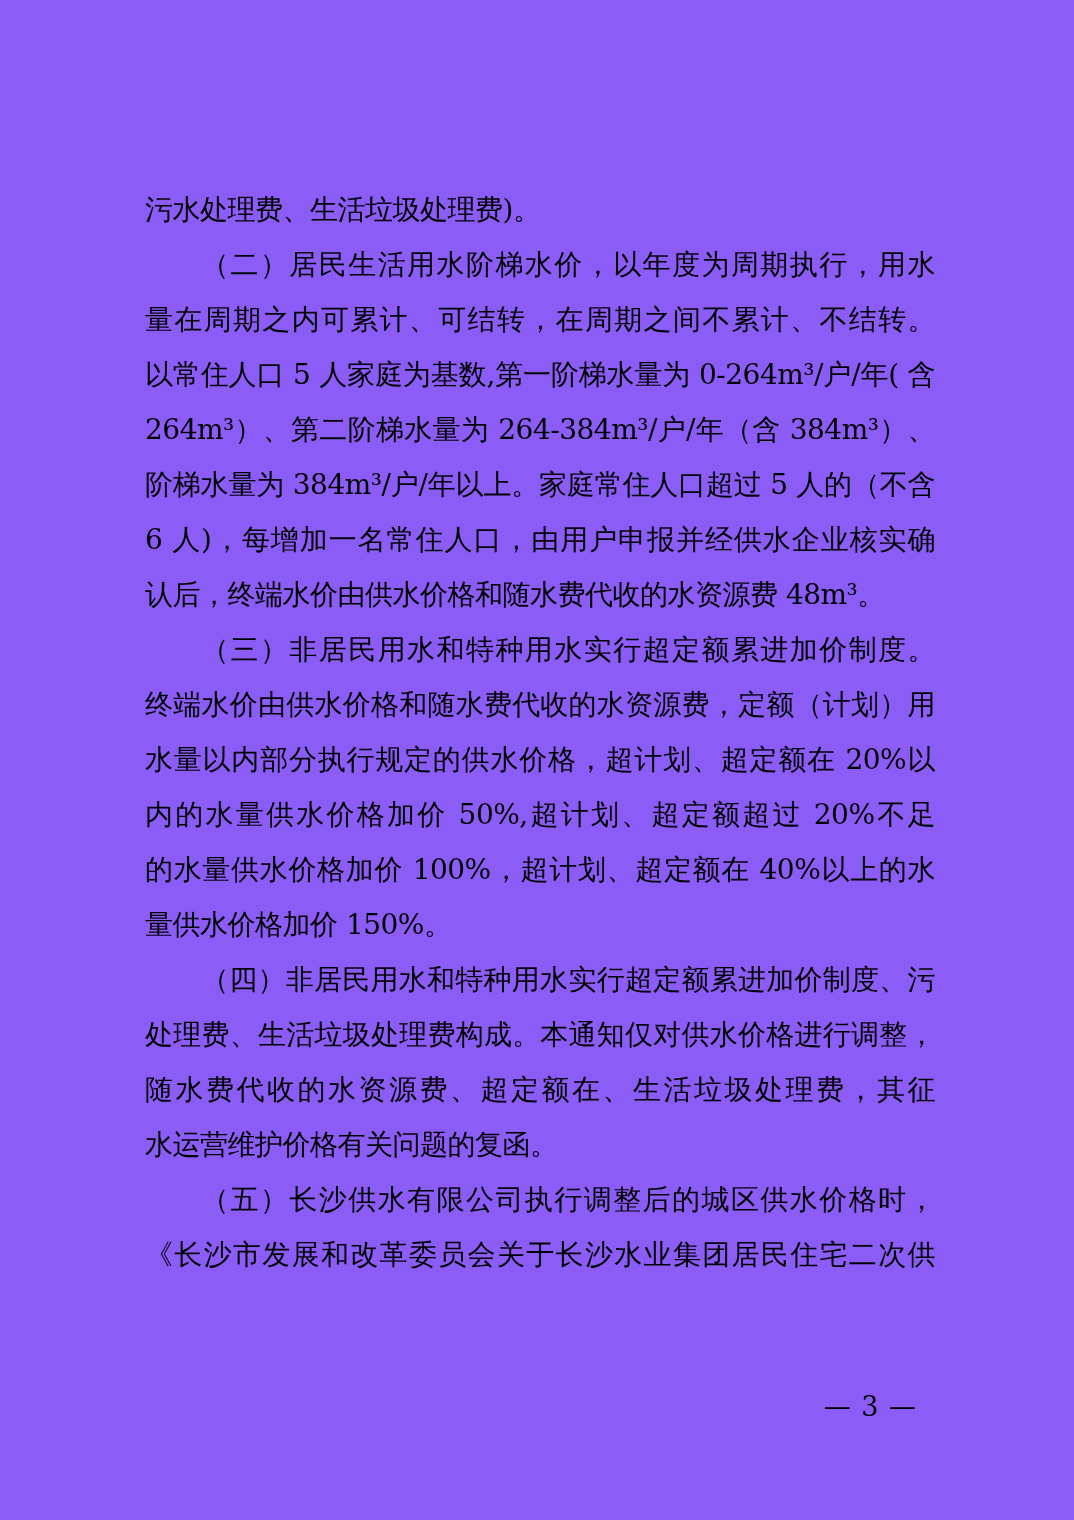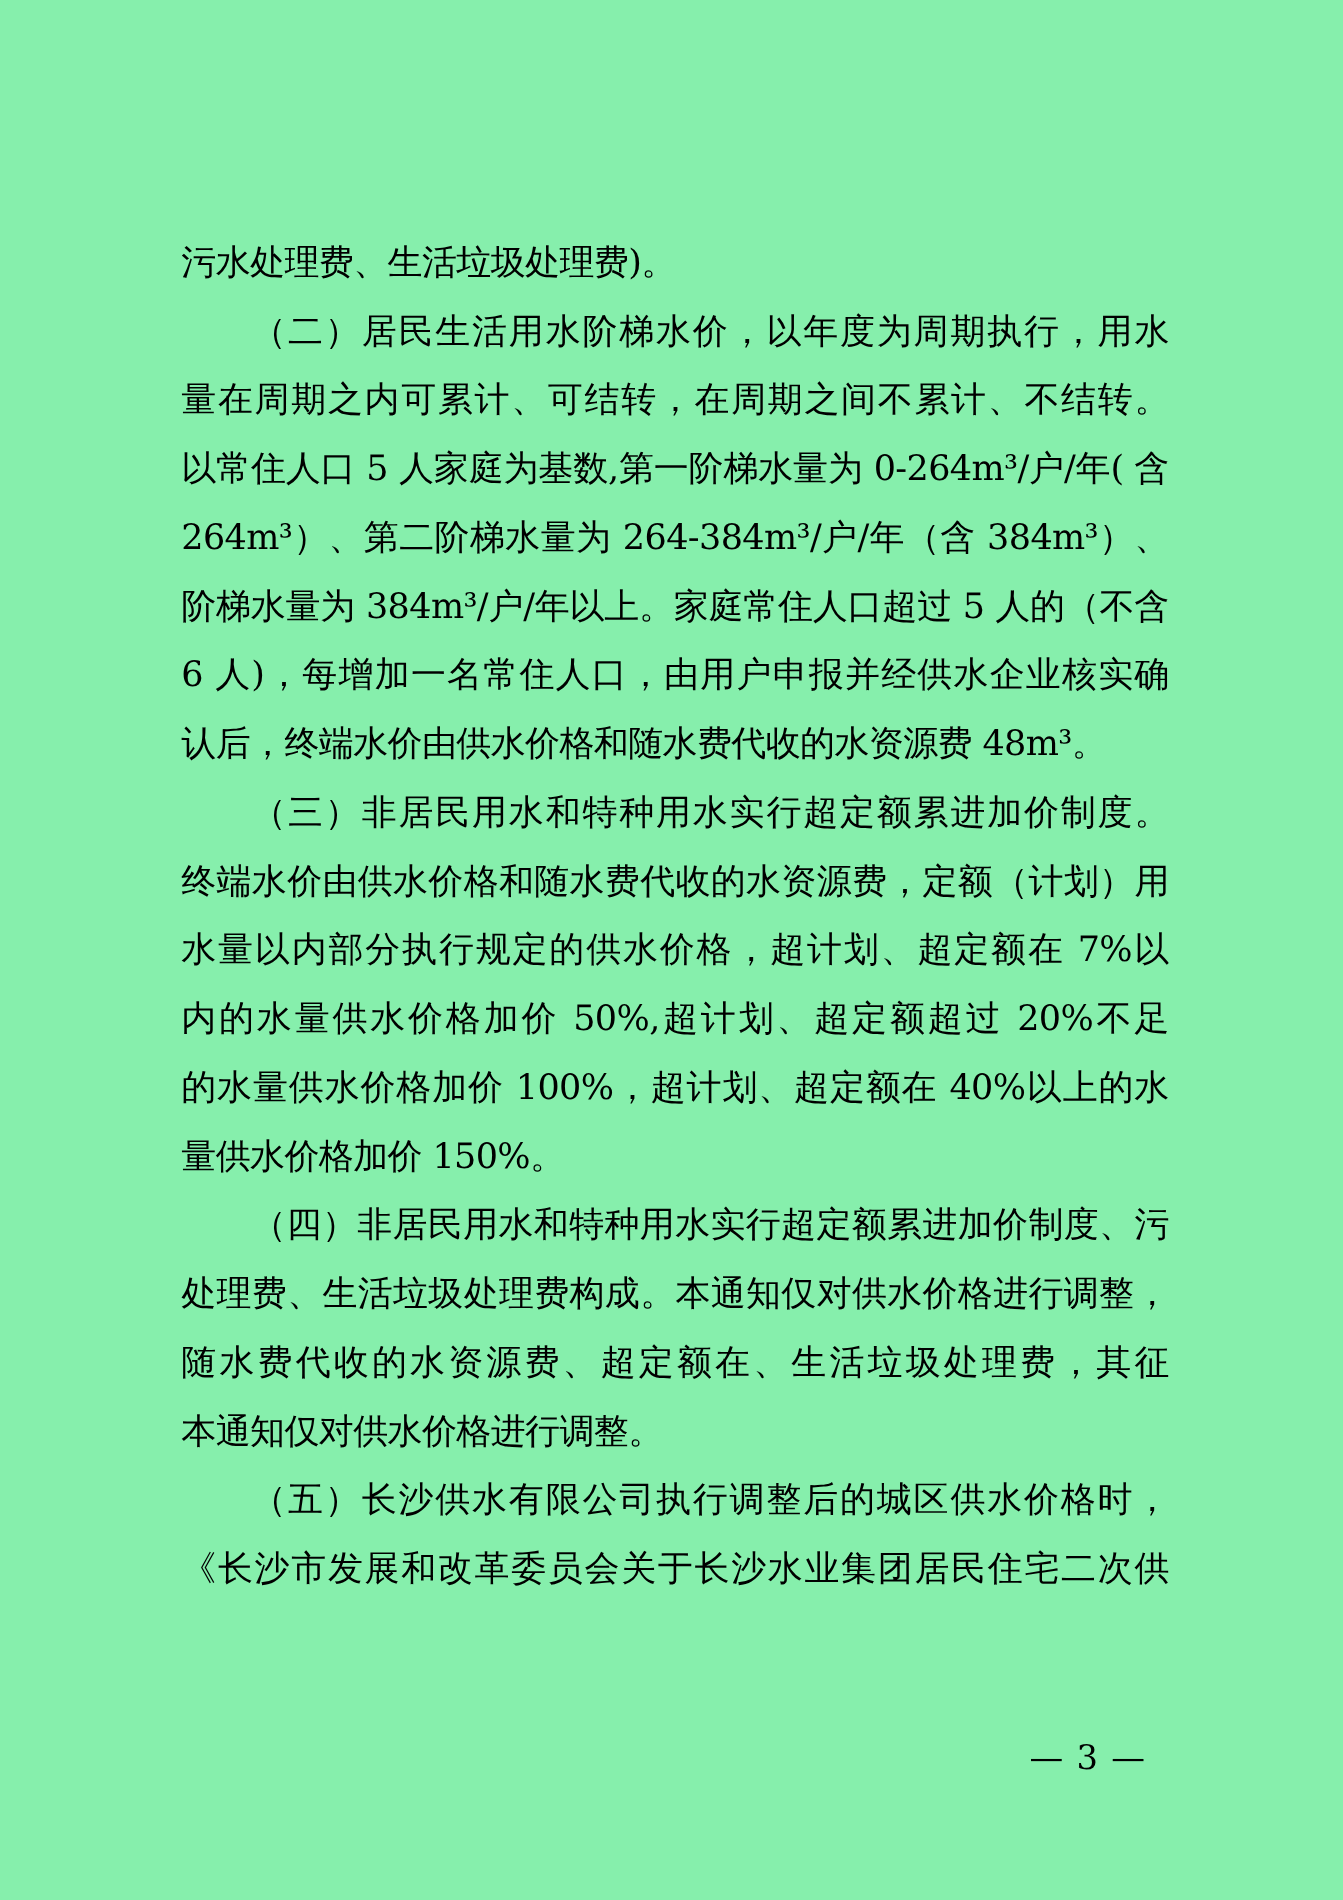--- a/index.html
+++ b/index.html
@@ -4,21 +4,21 @@
 <style>
   html, body {
     margin: 0;
     padding: 0;
     background: #ffffff;
   }
   .page {
     position: relative;
     width: 1074px;
     height: 1520px;
-    background: #86efac;
+    background: #8b5cf6;
     color: #000000;
     font-family: "DejaVu Serif", "Liberation Serif", serif;
     overflow: hidden;
   }
   .content {
     position: absolute;
     left: 145px;
     top: 182px;
     width: 790px;
   }
@@ -57,26 +57,26 @@
     <p class="line">污水处理费、生活垃圾处理费)。</p>
     <p class="line indent fill">（二）居民生活用水阶梯水价，以年度为周期执行，用水</p>
     <p class="line fill">量在周期之内可累计、可结转，在周期之间不累计、不结转。</p>
     <p class="line fill">以常住人口 5 人家庭为基数,第一阶梯水量为 0-264m³/户/年( 含</p>
     <p class="line fill">264m³）、第二阶梯水量为 264-384m³/户/年（含 384m³）、第三</p>
     <p class="line fill">阶梯水量为 384m³/户/年以上。家庭常住人口超过 5 人的（不含</p>
     <p class="line fill">6 人)，每增加一名常住人口，由用户申报并经供水企业核实确</p>
     <p class="line">认后，终端水价由供水价格和随水费代收的水资源费 48m³。</p>
     <p class="line indent fill">（三）非居民用水和特种用水实行超定额累进加价制度。</p>
     <p class="line fill">终端水价由供水价格和随水费代收的水资源费，定额（计划）用</p>
-    <p class="line fill">水量以内部分执行规定的供水价格，超计划、超定额在 7%以</p>
+    <p class="line fill">水量以内部分执行规定的供水价格，超计划、超定额在 20%以</p>
     <p class="line fill">内的水量供水价格加价 50%,超计划、超定额超过 20%不足 40%</p>
     <p class="line fill">的水量供水价格加价 100%，超计划、超定额在 40%以上的水</p>
     <p class="line">量供水价格加价 150%。</p>
     <p class="line indent fill">（四）非居民用水和特种用水实行超定额累进加价制度、污水</p>
     <p class="line fill">处理费、生活垃圾处理费构成。本通知仅对供水价格进行调整，</p>
     <p class="line fill">随水费代收的水资源费、超定额在、生活垃圾处理费，其征</p>
-    <p class="line">本通知仅对供水价格进行调整。</p>
+    <p class="line">水运营维护价格有关问题的复函。</p>
     <p class="line indent fill">（五）长沙供水有限公司执行调整后的城区供水价格时，</p>
     <p class="line fill">《长沙市发展和改革委员会关于长沙水业集团居民住宅二次供</p>
   </div>
 
   <div class="footer">— 3 —</div>
 </div>
 
 </body></html>

